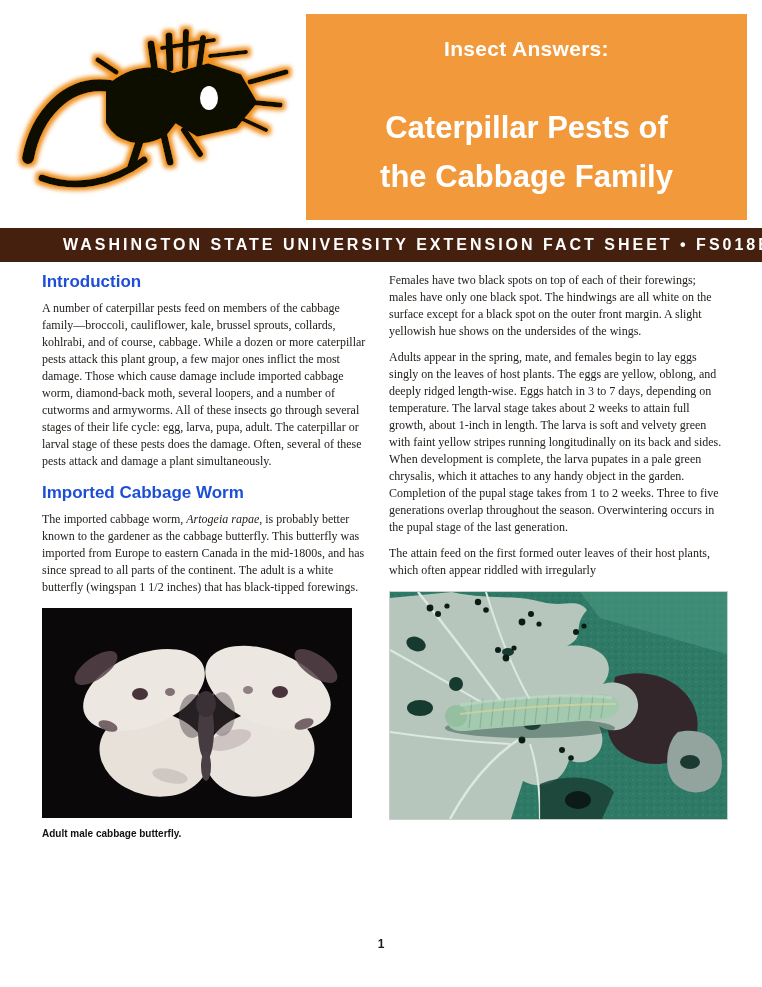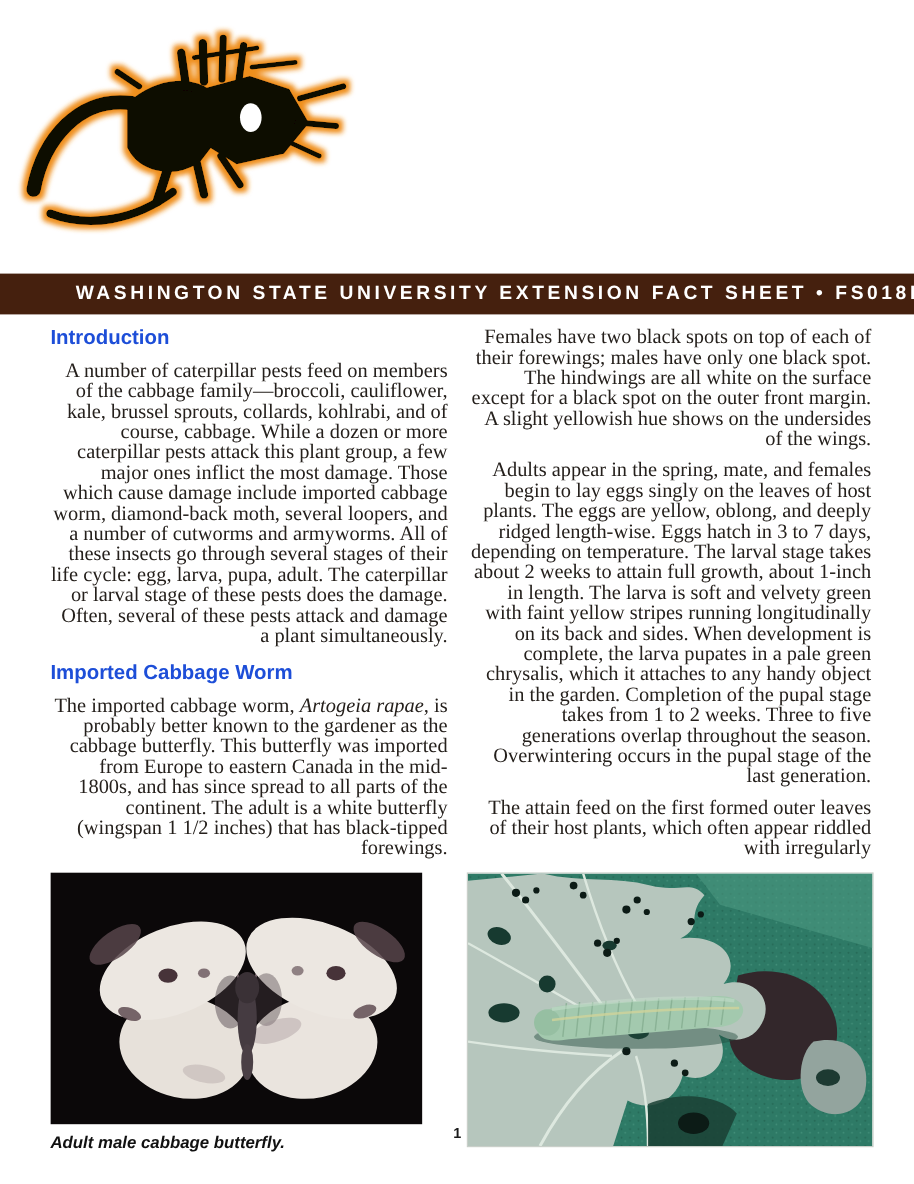--- a/index.html
+++ b/index.html
@@ -26,30 +26,30 @@
   
   .col { position:absolute; top:272px; color:#25201c; }
   .col-left  { left:42px;  width:331px; }
   .col-right { left:389px; width:337px; }
   .heading {
     font-family:"Liberation Sans", sans-serif; font-weight:700; font-size:17px;
     color:#1d4ed8; margin:0 0 9px 0; line-height:19px;
   }
   .heading.second { margin-top:13px; }
   .body-p {
-    font-size:17px; line-height:17px; margin:0 0 9px 0; text-align:right;
+    font-size:12px; line-height:17px; margin:0 0 9px 0; text-align:left;
   }
   .species { font-style:italic; }
   
   .figure { margin-top:12px; }
   .figure svg { display:block; }
   .fig-larva svg { border:1px solid #c9cfc9; }
   .caption {
     margin-top:9px; font-family:"Liberation Sans", sans-serif;
-    font-style:italic; font-weight:700; font-size:14px; line-height:13.5px; color:#111111;
+    font-weight:700; font-size:10px; line-height:13.5px; color:#111111;
   }
   .fig-larva .caption { max-width:330px; }
   
   .page-number {
     position:absolute; top:937px; left:0; width:762px; text-align:center;
     font-family:"Liberation Sans", sans-serif; font-weight:700; font-size:12px; color:#1a1a1a;
   }
 </style>
 </head>
 <body>
@@ -86,20 +86,27 @@
         <path d="M228,108 L254,120" stroke-width="4"></path>
         <path d="M104,62 L86,50" stroke-width="5"></path>
         <path d="M128,130 L119,158" stroke-width="8"></path>
         <path d="M152,126 L158,152" stroke-width="7"></path>
         <path d="M172,120 L188,144" stroke-width="6"></path>
       </g>
       <ellipse cx="197" cy="88" rx="9" ry="12" fill="#ffffff"></ellipse>
     </svg>
   </div>
 
+  <div class="orange-box">
+    <div class="kicker">Insect Answers:</div>
+    <div class="title-block">
+      <div>Caterpillar Pests of</div>
+      <div>the Cabbage Family</div>
+    </div>
+  </div>
 
   <div class="banner">WASHINGTON STATE UNIVERSITY EXTENSION FACT SHEET • FS018E</div>
 
   <div class="col col-left">
     <div class="heading">Introduction</div>
     <p class="body-p">A number of caterpillar pests feed on members of the cabbage family—broccoli, cauliflower, kale, brussel sprouts, collards, kohlrabi, and of course, cabbage. While a dozen or more caterpillar pests attack this plant group, a few major ones inflict the most damage. Those which cause damage include imported cabbage worm, diamond-back moth, several loopers, and a number of cutworms and armyworms. All of these insects go through several stages of their life cycle: egg, larva, pupa, adult. The caterpillar or larval stage of these pests does the damage. Often, several of these pests attack and damage a plant simultaneously.</p>
 
     <div class="heading second">Imported Cabbage Worm</div>
     <p class="body-p"><span>The imported cabbage worm, </span><span class="species">Artogeia rapae</span><span>, is probably better known to the gardener as the cabbage butterfly. This butterfly was imported from Europe to eastern Canada in the mid-1800s, and has since spread to all parts of the continent. The adult is a white butterfly (wingspan 1 1/2 inches) that has black-tipped forewings.</span></p>
 

